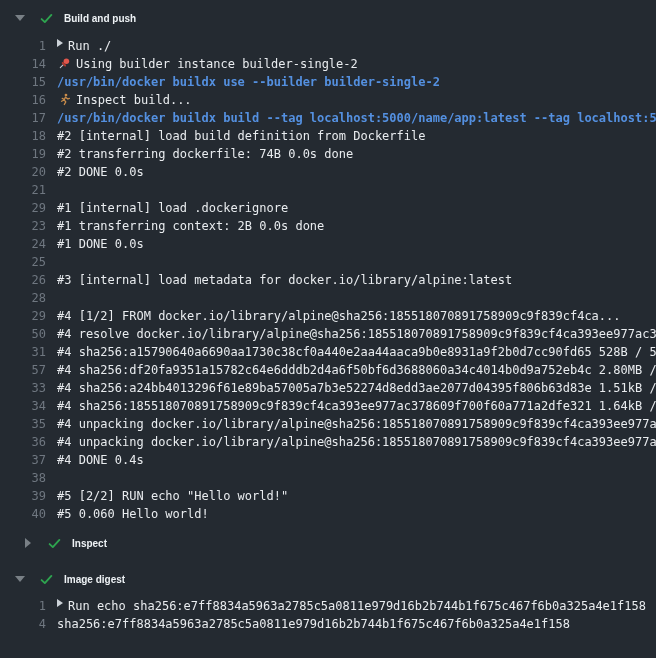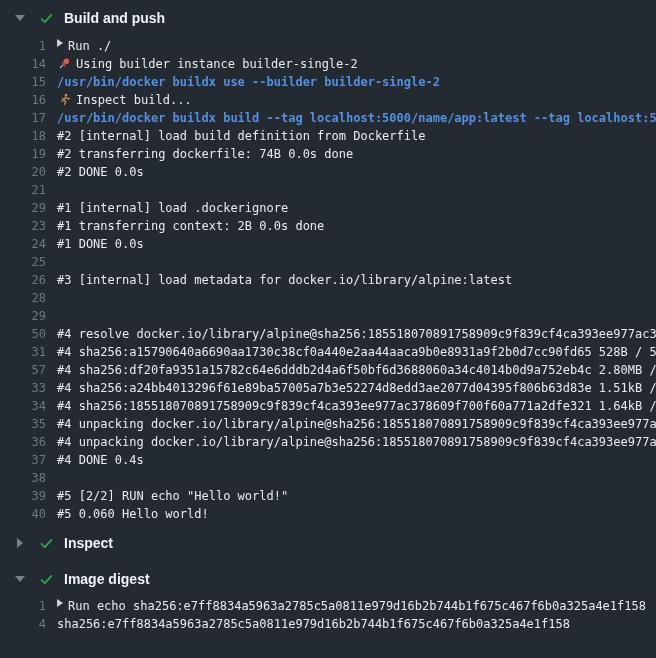--- a/index.html
+++ b/index.html
@@ -8,22 +8,22 @@
   }
   html,body{margin:0;padding:0;}
   body{width:656px;height:658px;background:var(--bg);overflow:hidden;}
   .log{padding-top:4px;font-family:"DejaVu Sans Mono","Liberation Mono",monospace;}
   .group-header{display:flex;align-items:center;height:28px;padding-left:15px;cursor:pointer;}
   .tri-wrap{width:10px;display:flex;justify-content:center;margin-right:14px;flex:0 0 auto;}
   .tri{width:0;height:0;border-style:solid;}
   .tri.down{border-width:6px 5px 0 5px;border-color:var(--tri) transparent transparent transparent;}
   .tri.right{border-width:5px 0 5px 6px;border-color:transparent transparent transparent var(--tri);}
   .check{margin-right:10px;display:flex;color:var(--green);flex:0 0 auto;}
-  .group-title{font-family:"Liberation Sans",sans-serif;font-weight:bold;font-size:14px;color:var(--title);}
-  .mt6{margin-top:6px;} .mt8{margin-top:8px;}
+  .group-title{font-family:"Liberation Sans",sans-serif;font-weight:bold;font-size:10px;color:var(--title);}
+  .mt6{margin-top:6px;margin-left:8px;} .mt8{margin-top:8px;}
   .group-body{margin-top:5px;}
   .group-body.digest{margin-top:4px;}
   .row{display:flex;height:18px;align-items:center;padding-left:8px;font-size:12px;white-space:pre;}
   .num{flex:0 0 38px;text-align:right;color:var(--num);cursor:pointer;}
   .content{padding-left:11px;display:flex;align-items:flex-start;white-space:pre;overflow:hidden;}
   .icon{display:inline-flex;width:14px;margin-right:5px;justify-content:center;flex:0 0 auto;}
   .tri-run{width:0;height:0;border-top:4.5px solid transparent;border-bottom:4.5px solid transparent;border-left:6px solid var(--runtri);margin-right:5px;flex:0 0 auto;cursor:pointer;}
   .txt{color:var(--text);}
   .txt.command{color:var(--blue);font-weight:bold;}
 </style>
@@ -59,21 +59,21 @@
       <div class="row"><span class="num">18</span><span class="content"><span class="txt">#2 [internal] load build definition from Dockerfile</span></span></div>
       <div class="row"><span class="num">19</span><span class="content"><span class="txt">#2 transferring dockerfile: 74B 0.0s done</span></span></div>
       <div class="row"><span class="num">20</span><span class="content"><span class="txt">#2 DONE 0.0s</span></span></div>
       <div class="row"><span class="num">21</span><span class="content"><span class="txt"></span></span></div>
       <div class="row"><span class="num">29</span><span class="content"><span class="txt">#1 [internal] load .dockerignore</span></span></div>
       <div class="row"><span class="num">23</span><span class="content"><span class="txt">#1 transferring context: 2B 0.0s done</span></span></div>
       <div class="row"><span class="num">24</span><span class="content"><span class="txt">#1 DONE 0.0s</span></span></div>
       <div class="row"><span class="num">25</span><span class="content"><span class="txt"></span></span></div>
       <div class="row"><span class="num">26</span><span class="content"><span class="txt">#3 [internal] load metadata for docker.io/library/alpine:latest</span></span></div>
       <div class="row"><span class="num">28</span><span class="content"><span class="txt"></span></span></div>
-      <div class="row"><span class="num">29</span></div>
+      <div class="row"><span class="num">29</span><span class="content"><span class="txt">#4 [1/2] FROM docker.io/library/alpine@sha256:185518070891758909c9f839cf4ca...</span></span></div>
       <div class="row"><span class="num">50</span><span class="content"><span class="txt">#4 resolve docker.io/library/alpine@sha256:185518070891758909c9f839cf4ca393ee977ac3</span></span></div>
       <div class="row"><span class="num">31</span><span class="content"><span class="txt">#4 sha256:a15790640a6690aa1730c38cf0a440e2aa44aaca9b0e8931a9f2b0d7cc90fd65 528B / 5</span></span></div>
       <div class="row"><span class="num">57</span><span class="content"><span class="txt">#4 sha256:df20fa9351a15782c64e6dddb2d4a6f50bf6d3688060a34c4014b0d9a752eb4c 2.80MB /</span></span></div>
       <div class="row"><span class="num">33</span><span class="content"><span class="txt">#4 sha256:a24bb4013296f61e89ba57005a7b3e52274d8edd3ae2077d04395f806b63d83e 1.51kB /</span></span></div>
       <div class="row"><span class="num">34</span><span class="content"><span class="txt">#4 sha256:185518070891758909c9f839cf4ca393ee977ac378609f700f60a771a2dfe321 1.64kB /</span></span></div>
       <div class="row"><span class="num">35</span><span class="content"><span class="txt">#4 unpacking docker.io/library/alpine@sha256:185518070891758909c9f839cf4ca393ee977a</span></span></div>
       <div class="row"><span class="num">36</span><span class="content"><span class="txt">#4 unpacking docker.io/library/alpine@sha256:185518070891758909c9f839cf4ca393ee977a</span></span></div>
       <div class="row"><span class="num">37</span><span class="content"><span class="txt">#4 DONE 0.4s</span></span></div>
       <div class="row"><span class="num">38</span><span class="content"><span class="txt"></span></span></div>
       <div class="row"><span class="num">39</span><span class="content"><span class="txt">#5 [2/2] RUN echo "Hello world!"</span></span></div>

